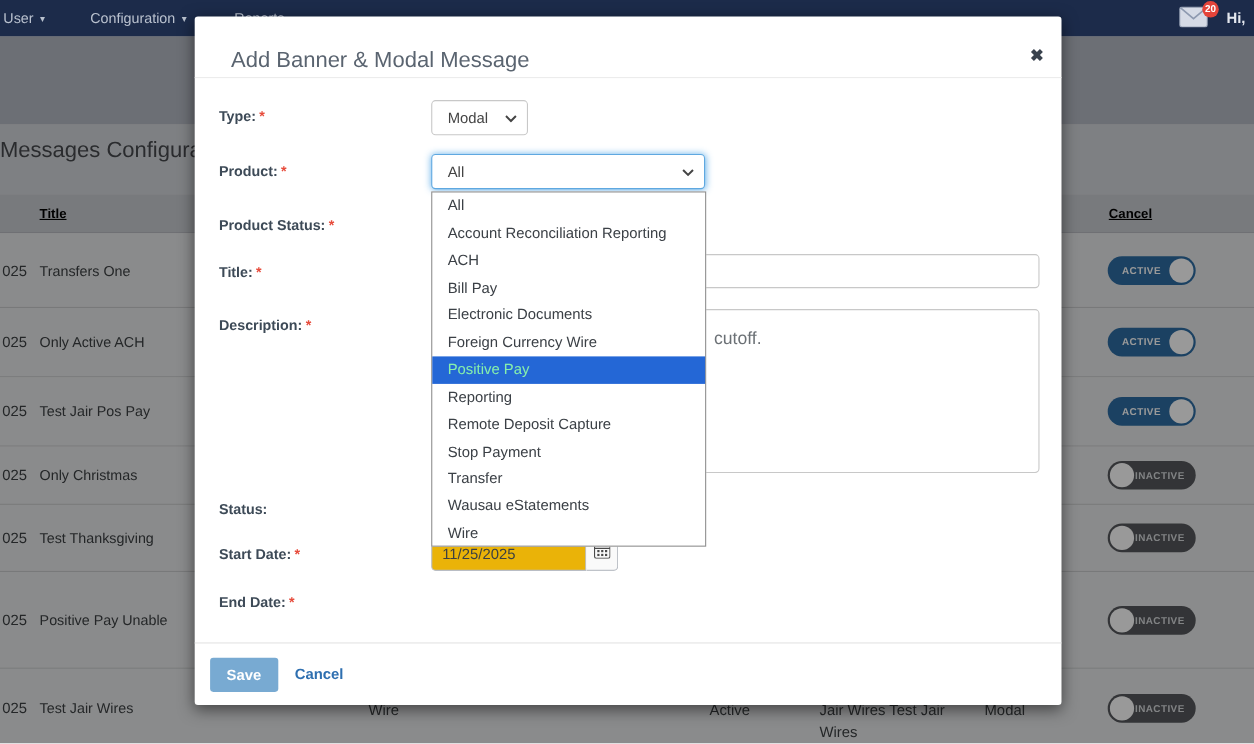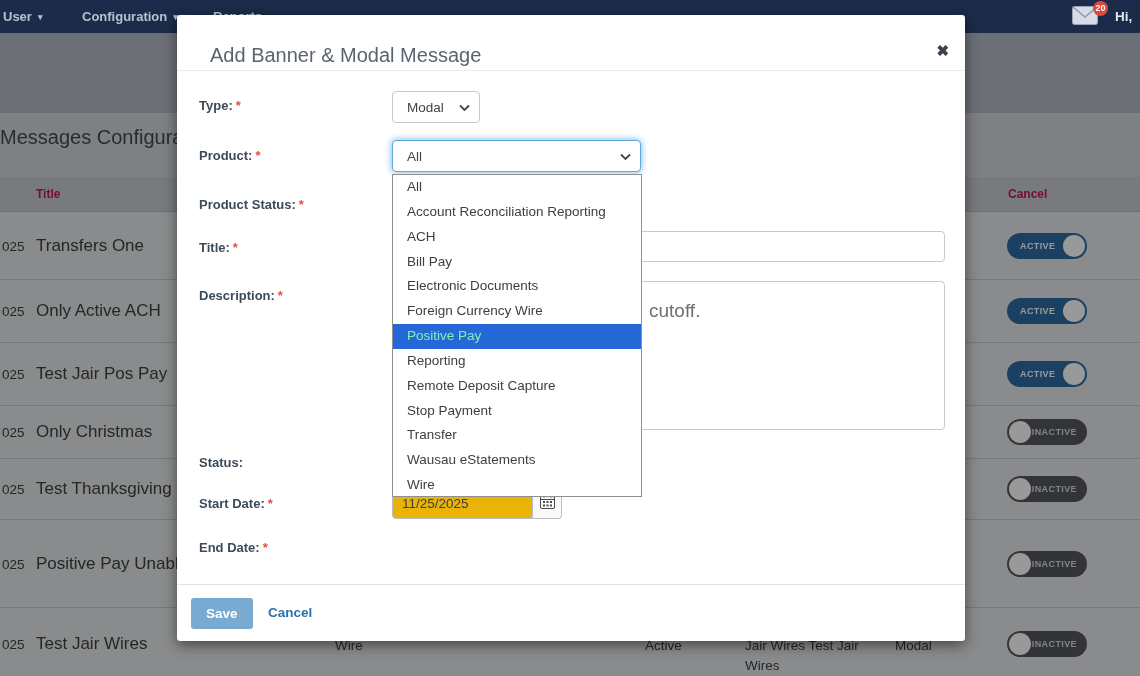--- a/index.html
+++ b/index.html
@@ -2,36 +2,36 @@
 <html><head>
 <meta charset="utf-8">
 <style>
   * { margin:0; padding:0; box-sizing:border-box; }
   html,body { background:#fff; }
   body { font-family:"Liberation Sans", sans-serif; }
   .viewport { position:relative; width:1140px; height:676px; overflow:hidden; background:#d3d6da; }
 
   
   .nav { position:absolute; top:0; left:0; width:100%; height:33px; background:#1c2b4a; z-index:5; }
-  .nav-item { position:absolute; top:0; height:33px; line-height:33px; font-size:13px; font-weight:bold; color:#b9c1ce; cursor:pointer; }
+  .nav-item { position:absolute; top:0; height:33px; line-height:33px; font-size:13px; font-weight:normal; color:#b9c1ce; cursor:pointer; }
   .nav-item .caret { font-size:9px; margin-left:6px; vertical-align:1px; }
   .mail { position:absolute; left:1072px; top:6px; width:30px; height:24px; cursor:pointer; }
   .badge { position:absolute; top:-5px; right:-6px; min-width:15px; height:15px; border-radius:8px; background:#e4443a; color:#fff; font-size:9px; font-weight:bold; line-height:15px; text-align:center; padding:0 2px; }
   .greeting { position:absolute; left:1115px; top:0; height:33px; line-height:33px; color:#e3e7ee; font-size:13.5px; font-weight:bold; }
 
   
   .band-toolbar { position:absolute; top:33px; left:0; width:100%; height:80px; background:#b4bac3; }
   .band-title   { position:absolute; top:113px; left:0; width:100%; height:64px; background:#d3d6da; }
   .heading { position:absolute; left:0; top:126px; font-size:20px; color:#46494d; white-space:nowrap; }
   .thead { position:absolute; top:177px; left:0; width:100%; height:35px; background:#c9ccd1; border-bottom:1px solid #b7babf; }
-  .th { position:absolute; top:0; height:35px; line-height:35px; font-size:12px; font-weight:bold; color:#be185d; }
+  .th { position:absolute; top:0; height:35px; line-height:35px; font-size:12px; font-weight:bold; color:#000000;text-decoration:underline; }
   .tbody { position:absolute; top:212px; left:0; width:100%; height:464px; background:#e7e8e9; }
   .trow { position:absolute; left:0; width:100%; background:#e7e8e9; border-bottom:1px solid #c9cacc; }
   .tdate { position:absolute; left:2px; top:50%; transform:translateY(-50%); font-size:13.5px; color:#3c4043; }
-  .ttitle { position:absolute; left:36px; top:50%; transform:translateY(-50%); font-size:17px; color:#3c4043; }
+  .ttitle { position:absolute; left:36px; top:50%; transform:translateY(-50%); font-size:13px; color:#3c4043; }
   .cell { position:absolute; top:28px; font-size:13.5px; color:#3c4043; line-height:20px; }
   .cell-desc { width:125px; }
 
   .toggle { position:absolute; left:1007px; top:50%; transform:translateY(-50%); width:80px; height:26px; border-radius:13px; cursor:pointer; }
   .toggle .knob { position:absolute; top:2px; width:22px; height:22px; border-radius:50%; background:#fff; }
   .toggle em { font-style:normal; position:absolute; top:0; line-height:26px; font-size:9px; font-weight:bold; letter-spacing:.4px; }
   .toggle.active { background:#2e6da4; }
   .toggle.active .knob { right:2px; }
   .toggle.active em { left:13px; color:#fff; }
   .toggle.inactive { background:#55585c; }
@@ -50,21 +50,21 @@
 
   .flabel { position:absolute; left:22px; font-size:13px; font-weight:bold; color:#3d4a57; }
   .req { color:#e74c3c; margin-left:3px; font-weight:bold; }
 
   .sel { position:absolute; background:#fff; border:1px solid #c8c8c8; border-radius:4px; font-size:13.5px; color:#444; cursor:pointer; }
   .sel .sval { position:absolute; left:14px; top:50%; transform:translateY(-50%); }
   .sel .chev { position:absolute; right:9px; top:50%; transform:translateY(-50%); }
   .sel.focused { border-color:#5fa8e0; box-shadow:0 0 7px rgba(77,164,230,0.85); }
 
   .inp { position:absolute; background:#fff; border:1px solid #c8c8c8; border-radius:4px; font-size:13.5px; color:#444; }
-  .desc-note { position:absolute; left:256px; top:18px; font-size:19px; color:#6b7075; }
+  .desc-note { position:absolute; left:256px; top:18px; font-size:16px; color:#6b7075; }
 
   .ddown { position:absolute; left:215px; top:159px; width:250px; height:323px; background:#fff; border:1px solid #8f8f8f; z-index:6; list-style:none; }
   .ddown li { height:24.85px; line-height:24.85px; padding-left:14px; font-size:13.5px; color:#3b4046; white-space:nowrap; overflow:hidden; cursor:pointer; }
   .ddown li.hl { background:#2467d6; color:#86efac; }
 
   .dgroup { position:absolute; width:170px; height:30px; }
   .dinp { position:absolute; left:0; top:0; width:141px; height:30px; background:#eab308; border:1px solid #b9bdc4; border-radius:4px 0 0 4px; font-size:13.5px; color:#3c4043; line-height:28px; padding-left:9px; }
   .daddon { position:absolute; left:141px; top:0; width:29px; height:30px; background:#fafafa; border:1px solid #b9bdc4; border-left:none; border-radius:0 4px 4px 0; cursor:pointer; text-align:center; line-height:28px; }
 
   .btn-save { position:absolute; left:14px; top:583px; height:31px; padding:0 15px; background:#78aad2; color:#fff; font-size:13.5px; font-weight:bold; border:none; border-radius:3px; cursor:pointer; font-family:"Liberation Sans", sans-serif; }

